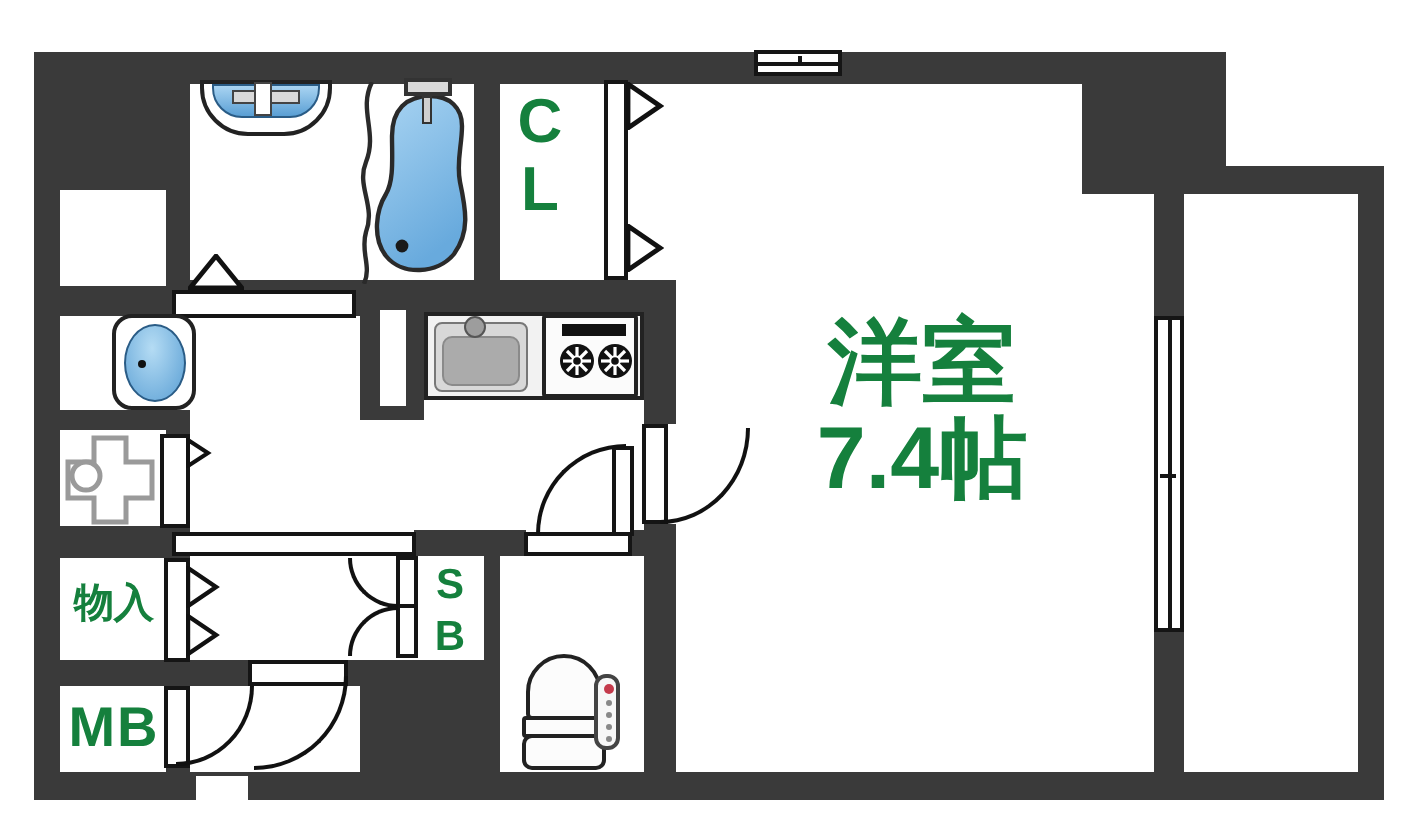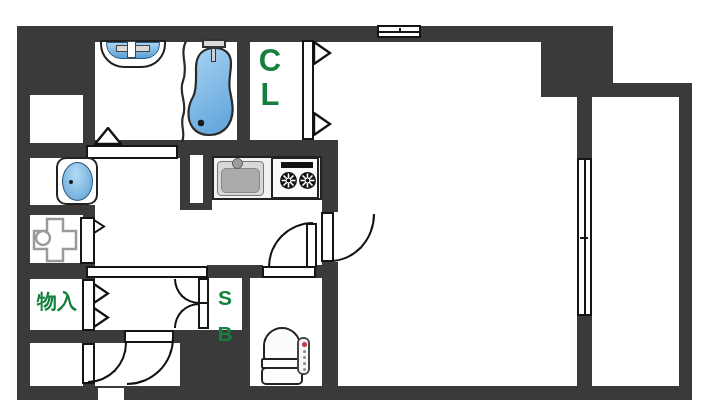--- a/index.html
+++ b/index.html
@@ -140,28 +140,29 @@
 
   <div class="lbl" style="left:29px;top:288px;width:56px;font-size:20px;">物入</div>
   <div class="panel" style="left:82px;top:279px;width:13px;height:52px"></div>
   <svg class="tri" style="left:93px;top:283px" width="17" height="21" viewBox="0 0 17 21">
     <polygon points="1,1 15,10.5 1,20" fill="#fff" stroke="#111" stroke-width="2.2"></polygon>
   </svg>
   <svg class="tri" style="left:93px;top:307px" width="17" height="21" viewBox="0 0 17 21">
     <polygon points="1,1 15,10.5 1,20" fill="#fff" stroke="#111" stroke-width="2.2"></polygon>
   </svg>
 
+  <div class="lbl" style="left:28px;top:348px;width:58px;font-size:28px;letter-spacing:1px;">MB</div>
   <div class="panel" style="left:82px;top:343px;width:13px;height:41px"></div>
   <div class="arc" style="left:88px;top:343px;width:39px;height:40px;border-right:2px solid #111;border-bottom:2px solid #111;border-bottom-right-radius:100% 100%;"></div>
 
   <div class="panel" style="left:124px;top:330px;width:50px;height:13px"></div>
   <div class="arc" style="left:127px;top:338px;width:47px;height:47px;border-right:2px solid #111;border-bottom:2px solid #111;border-bottom-right-radius:100% 100%;"></div>
   <div class="panel" style="left:86px;top:266px;width:122px;height:12px"></div>
 
-  <div class="lbl stack" style="left:212px;top:280px;width:26px;font-size:21px;line-height:36px;">SB</div>
+  <div class="lbl stack" style="left:212px;top:280px;width:26px;font-size:21px;line-height:26px;">SB</div>
   <div class="panel" style="left:198px;top:278px;width:11px;height:27px"></div>
   <div class="panel" style="left:198px;top:302px;width:11px;height:27px"></div>
   <div class="arc" style="left:174px;top:279px;width:25px;height:25px;border-left:2px solid #111;border-bottom:2px solid #111;border-bottom-left-radius:100% 100%;"></div>
   <div class="arc" style="left:174px;top:303px;width:25px;height:25px;border-left:2px solid #111;border-top:2px solid #111;border-top-left-radius:100% 100%;"></div>
 
   <div class="panel" style="left:262px;top:266px;width:54px;height:12px"></div>
   <div class="panel" style="left:306px;top:223px;width:11px;height:45px"></div>
   <div class="arc" style="left:268px;top:222px;width:45px;height:45px;border-left:2px solid #111;border-top:2px solid #111;border-top-left-radius:100% 100%;"></div>
 
   <div class="fix" style="left:263px;top:327px;width:38px;height:33px;background:#fcfcfc;border:2px solid #222;border-radius:19px 19px 3px 3px;"></div>
@@ -171,14 +172,18 @@
     <div class="dot" style="left:3px;top:3px;width:5px;height:5px;background:var(--toilet-red,#c43a4b);"></div>
     <div class="dot" style="left:4px;top:11px;width:3px;height:3px;background:#888;"></div>
     <div class="dot" style="left:4px;top:17px;width:3px;height:3px;background:#888;"></div>
     <div class="dot" style="left:4px;top:23px;width:3px;height:3px;background:#888;"></div>
     <div class="dot" style="left:4px;top:29px;width:3px;height:3px;background:#888;"></div>
   </div>
 
   <div class="panel" style="left:321px;top:212px;width:13px;height:50px"></div>
   <div class="arc" style="left:330px;top:214px;width:45px;height:48px;border-right:2px solid #111;border-bottom:2px solid #111;border-bottom-right-radius:100% 100%;"></div>
 
+  <div class="lbl" style="left:366px;top:156px;width:190px;">
+    <div style="font-size:47px;line-height:50px;">洋室</div>
+    <div style="font-size:44px;line-height:47px;">7.4帖</div>
+  </div>
 
 </div>
 
 </body></html>

